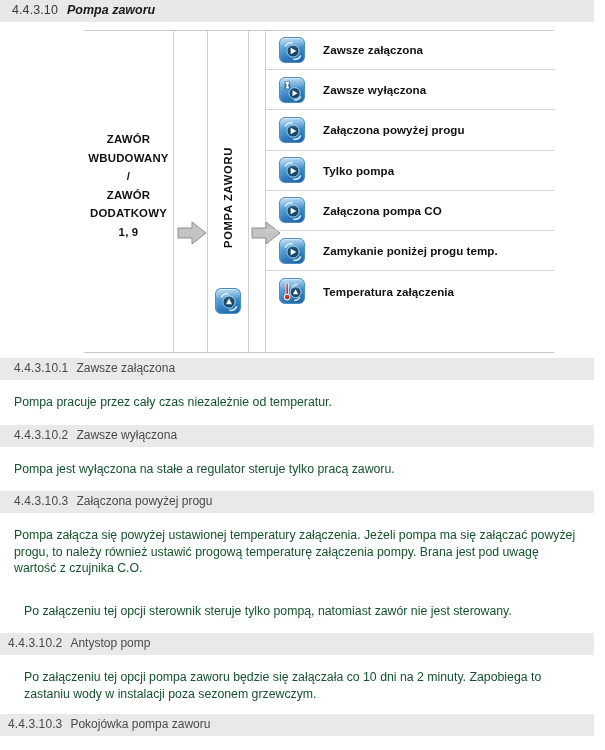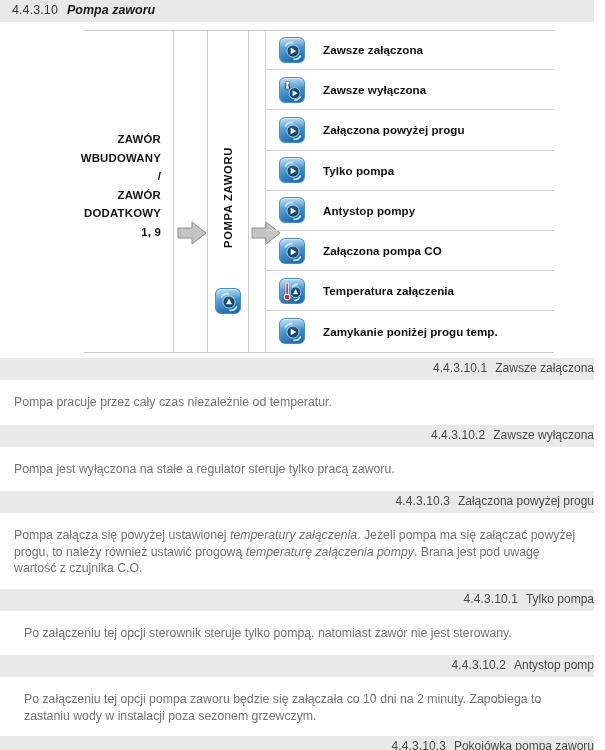--- a/index.html
+++ b/index.html
@@ -29,32 +29,31 @@
   .head-bar .num { font-style: normal; font-weight: normal; letter-spacing: .1px; }
   .head-bar.main .title {
     font-style: italic; font-weight: bold; color: #1a1a1a;
     margin-left: 9px; font-size: 12.5px;
   }
   .head-bar.sub {
     background: #e9e9e9;
     padding: 3px 0 4px 14px;
     font-size: 12px;
     color: #4a4a4a;
-    text-align: right;
   }
   .head-bar.sub .title { margin-left: 8px; font-style: normal; font-weight: normal; }
   .head-bar.sub.flush { padding-left: 8px; }
 
   .body-text {
     font-size: 12.3px;
     line-height: 16.5px;
-    color: #737373;
+    color: #14532d;
     padding: 0 14px 0 14px;
   }
-  .body-text .it { font-style: italic; }
+  .body-text .it { }
   .pad-l6 { padding-left: 24px; }
 
   .gap-a { height: 14px; }
   .gap-b { height: 12px; }
 
   
   .diagram {
     position: relative;
     margin: 8px 0 0 0;
     height: 328px;
@@ -72,22 +71,22 @@
     position: absolute; top: 0; height: 322px;
     border-left: 1px solid #cfcfcf;
   }
   .v1 { left: 173px; }
   .v2 { left: 207px; }
   .v3 { left: 248px; }
   .v4 { left: 265px; }
 
   .left-label {
     position: absolute;
-    left: 72px; top: 100px; width: 89px;
-    text-align: right;
+    left: 84px; top: 100px; width: 89px;
+    text-align: center;
     font-size: 11.4px;
     font-weight: bold;
     line-height: 18.5px;
     color: #111;
     letter-spacing: .2px;
   }
 
   .vert-label {
     position: absolute;
     left: 207px; top: 108px;
@@ -257,76 +256,64 @@
             <path d="M5.5 8 A7 7 0 0 1 12 4.6" fill="none" stroke="#bfe2f7" stroke-width="1.7" stroke-linecap="round"></path>
             <path d="M20.5 18 A7 7 0 0 1 14 21.4" fill="none" stroke="#bfe2f7" stroke-width="1.7" stroke-linecap="round"></path>
             <circle cx="13" cy="13" r="6.1" fill="#16405f" opacity=".88"></circle>
             <circle cx="13" cy="13" r="6.1" fill="none" stroke="#9fd0ef" stroke-width="1"></circle>
             <polygon points="10.7,9.7 16.3,13 10.7,16.3" fill="#ffffff"></polygon>
           </svg>
         </span>
         <span class="label">Tylko pompa</span>
       </div>
 
-      <div class="row">
-        <span class="ico">
-          <svg width="26" height="26" viewBox="0 0 26 26">
-            <path d="M5.5 8 A7 7 0 0 1 12 4.6" fill="none" stroke="#bfe2f7" stroke-width="1.7" stroke-linecap="round"></path>
-            <path d="M20.5 18 A7 7 0 0 1 14 21.4" fill="none" stroke="#bfe2f7" stroke-width="1.7" stroke-linecap="round"></path>
-            <circle cx="13" cy="13" r="6.1" fill="#16405f" opacity=".88"></circle>
-            <circle cx="13" cy="13" r="6.1" fill="none" stroke="#9fd0ef" stroke-width="1"></circle>
-            <polygon points="10.7,9.7 16.3,13 10.7,16.3" fill="#ffffff"></polygon>
-          </svg>
-        </span>
-        <span class="label">Antystop pompy</span>
-      </div>
 
       <div class="row">
         <span class="ico">
           <svg width="26" height="26" viewBox="0 0 26 26">
             <path d="M5.5 8 A7 7 0 0 1 12 4.6" fill="none" stroke="#bfe2f7" stroke-width="1.7" stroke-linecap="round"></path>
             <path d="M20.5 18 A7 7 0 0 1 14 21.4" fill="none" stroke="#bfe2f7" stroke-width="1.7" stroke-linecap="round"></path>
             <circle cx="13" cy="13" r="6.1" fill="#16405f" opacity=".88"></circle>
             <circle cx="13" cy="13" r="6.1" fill="none" stroke="#9fd0ef" stroke-width="1"></circle>
             <polygon points="10.7,9.7 16.3,13 10.7,16.3" fill="#ffffff"></polygon>
           </svg>
         </span>
         <span class="label">Załączona pompa CO</span>
+      </div>
+
+      <div class="row">
+        <span class="ico">
+          <svg width="26" height="26" viewBox="0 0 26 26">
+            <path d="M5.5 8 A7 7 0 0 1 12 4.6" fill="none" stroke="#bfe2f7" stroke-width="1.7" stroke-linecap="round"></path>
+            <path d="M20.5 18 A7 7 0 0 1 14 21.4" fill="none" stroke="#bfe2f7" stroke-width="1.7" stroke-linecap="round"></path>
+            <circle cx="13" cy="13" r="6.1" fill="#16405f" opacity=".88"></circle>
+            <circle cx="13" cy="13" r="6.1" fill="none" stroke="#9fd0ef" stroke-width="1"></circle>
+            <polygon points="10.7,9.7 16.3,13 10.7,16.3" fill="#ffffff"></polygon>
+          </svg>
+        </span>
+        <span class="label">Zamykanie poniżej progu temp.</span>
       </div>
 
       <div class="row">
         <span class="ico">
           <svg width="26" height="26" viewBox="0 0 26 26">
             <rect x="5.6" y="3.4" width="3.1" height="12.5" rx="1.5" fill="#ffffff"></rect>
             <rect x="6.3" y="4.3" width="1.7" height="11" rx="0.8" fill="#d32b2b"></rect>
             <circle cx="7.15" cy="18.1" r="3.3" fill="#ffffff"></circle>
             <circle cx="7.15" cy="18.1" r="2.4" fill="#d32b2b"></circle>
             <path d="M19.6 18.6 A6 6 0 0 1 14.6 21.4" fill="none" stroke="#bfe2f7" stroke-width="1.5" stroke-linecap="round"></path>
             <path d="M12.3 8.2 A6 6 0 0 1 17.4 5.2" fill="none" stroke="#bfe2f7" stroke-width="1.5" stroke-linecap="round"></path>
             <circle cx="15.6" cy="13.2" r="5.4" fill="#16405f" opacity=".88"></circle>
             <circle cx="15.6" cy="13.2" r="5.4" fill="none" stroke="#9fd0ef" stroke-width="1"></circle>
             <polygon points="15.6,10.2 18.3,15.2 12.9,15.2" fill="#ffffff"></polygon>
           </svg>
         </span>
         <span class="label">Temperatura załączenia</span>
       </div>
 
-      <div class="row">
-        <span class="ico">
-          <svg width="26" height="26" viewBox="0 0 26 26">
-            <path d="M5.5 8 A7 7 0 0 1 12 4.6" fill="none" stroke="#bfe2f7" stroke-width="1.7" stroke-linecap="round"></path>
-            <path d="M20.5 18 A7 7 0 0 1 14 21.4" fill="none" stroke="#bfe2f7" stroke-width="1.7" stroke-linecap="round"></path>
-            <circle cx="13" cy="13" r="6.1" fill="#16405f" opacity=".88"></circle>
-            <circle cx="13" cy="13" r="6.1" fill="none" stroke="#9fd0ef" stroke-width="1"></circle>
-            <polygon points="10.7,9.7 16.3,13 10.7,16.3" fill="#ffffff"></polygon>
-          </svg>
-        </span>
-        <span class="label">Zamykanie poniżej progu temp.</span>
-      </div>
-
     </div>
   </div>
 
   <div class="head-bar sub">
     <span class="num">4.4.3.10.1</span><span class="title">Zawsze załączona</span>
   </div>
   <div class="gap-a"></div>
   <div class="body-text">Pompa pracuje przez cały czas niezależnie od temperatur.</div>
   <div class="gap-a"></div>
 
@@ -337,23 +324,20 @@
   <div class="body-text">Pompa jest wyłączona na stałe a regulator steruje tylko pracą zaworu.</div>
   <div class="gap-a"></div>
 
   <div class="head-bar sub">
     <span class="num">4.4.3.10.3</span><span class="title">Załączona powyżej progu</span>
   </div>
   <div class="gap-a"></div>
   <div class="body-text"><span>Pompa załącza się powyżej ustawionej </span><span class="it">temperatury załączenia</span><span>. Jeżeli pompa ma się załączać powyżej progu, to należy również ustawić progową </span><span class="it">temperaturę załączenia pompy</span><span>. Brana jest pod uwagę wartość z czujnika C.O.</span></div>
   <div class="gap-b"></div>
 
-  <div class="head-bar sub flush">
-    <span class="num">4.4.3.10.1</span><span class="title">Tylko pompa</span>
-  </div>
   <div class="gap-a"></div>
   <div class="body-text pad-l6">Po załączeniu tej opcji sterownik steruje tylko pompą, natomiast zawór nie jest sterowany.</div>
   <div class="gap-a"></div>
 
   <div class="head-bar sub flush">
     <span class="num">4.4.3.10.2</span><span class="title">Antystop pomp</span>
   </div>
   <div class="gap-a"></div>
   <div class="body-text pad-l6">Po załączeniu tej opcji pompa zaworu będzie się załączała co 10 dni na 2 minuty. Zapobiega to zastaniu wody w instalacji poza sezonem grzewczym.</div>
   <div class="gap-b"></div>

